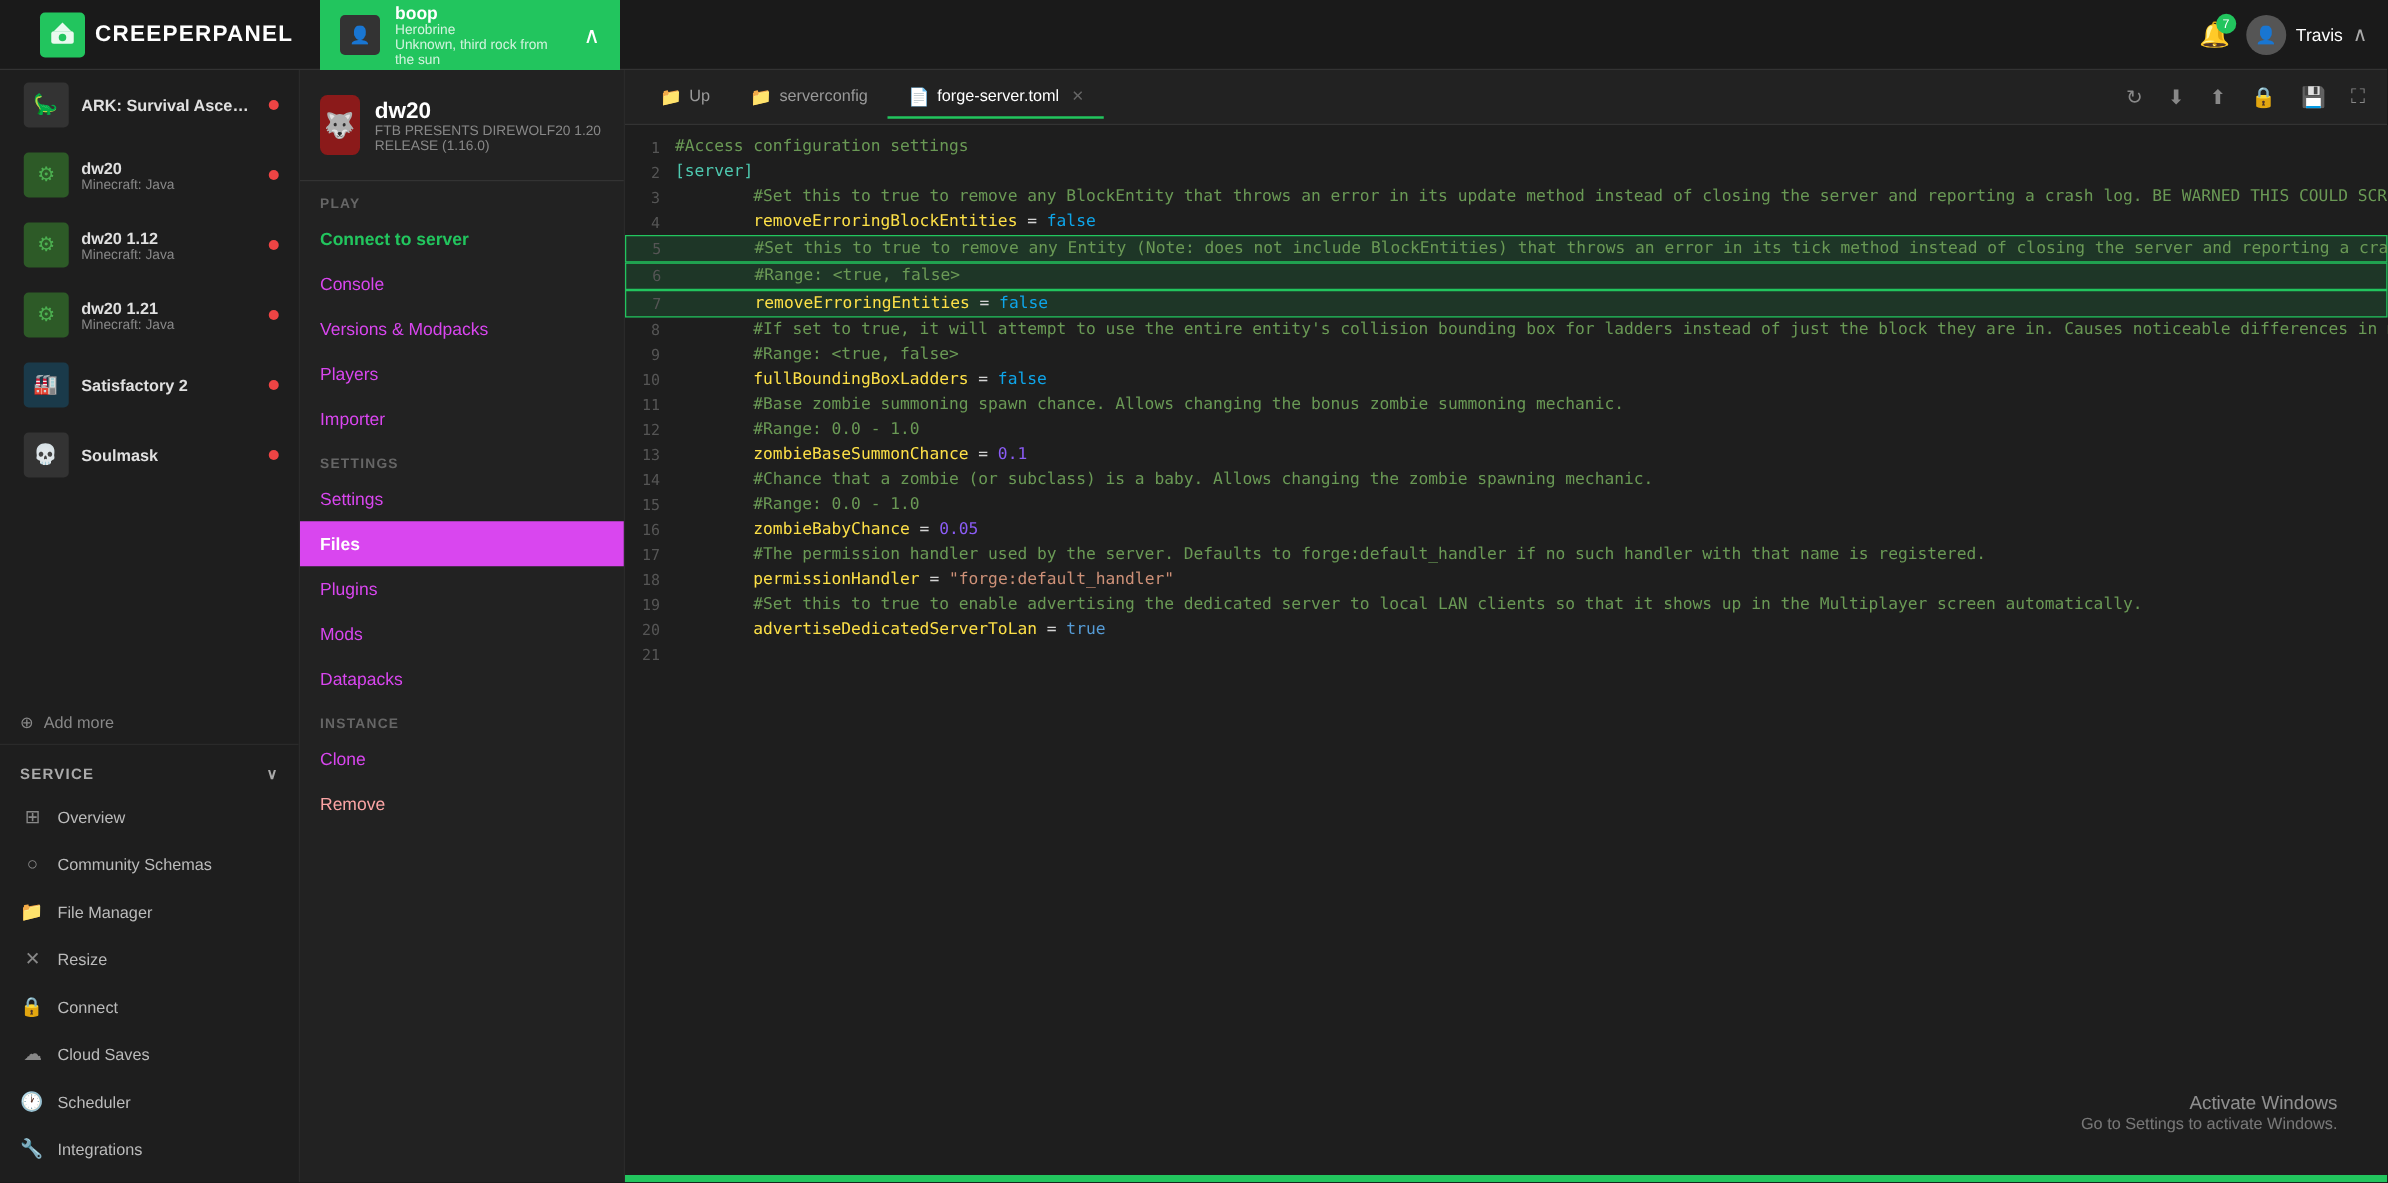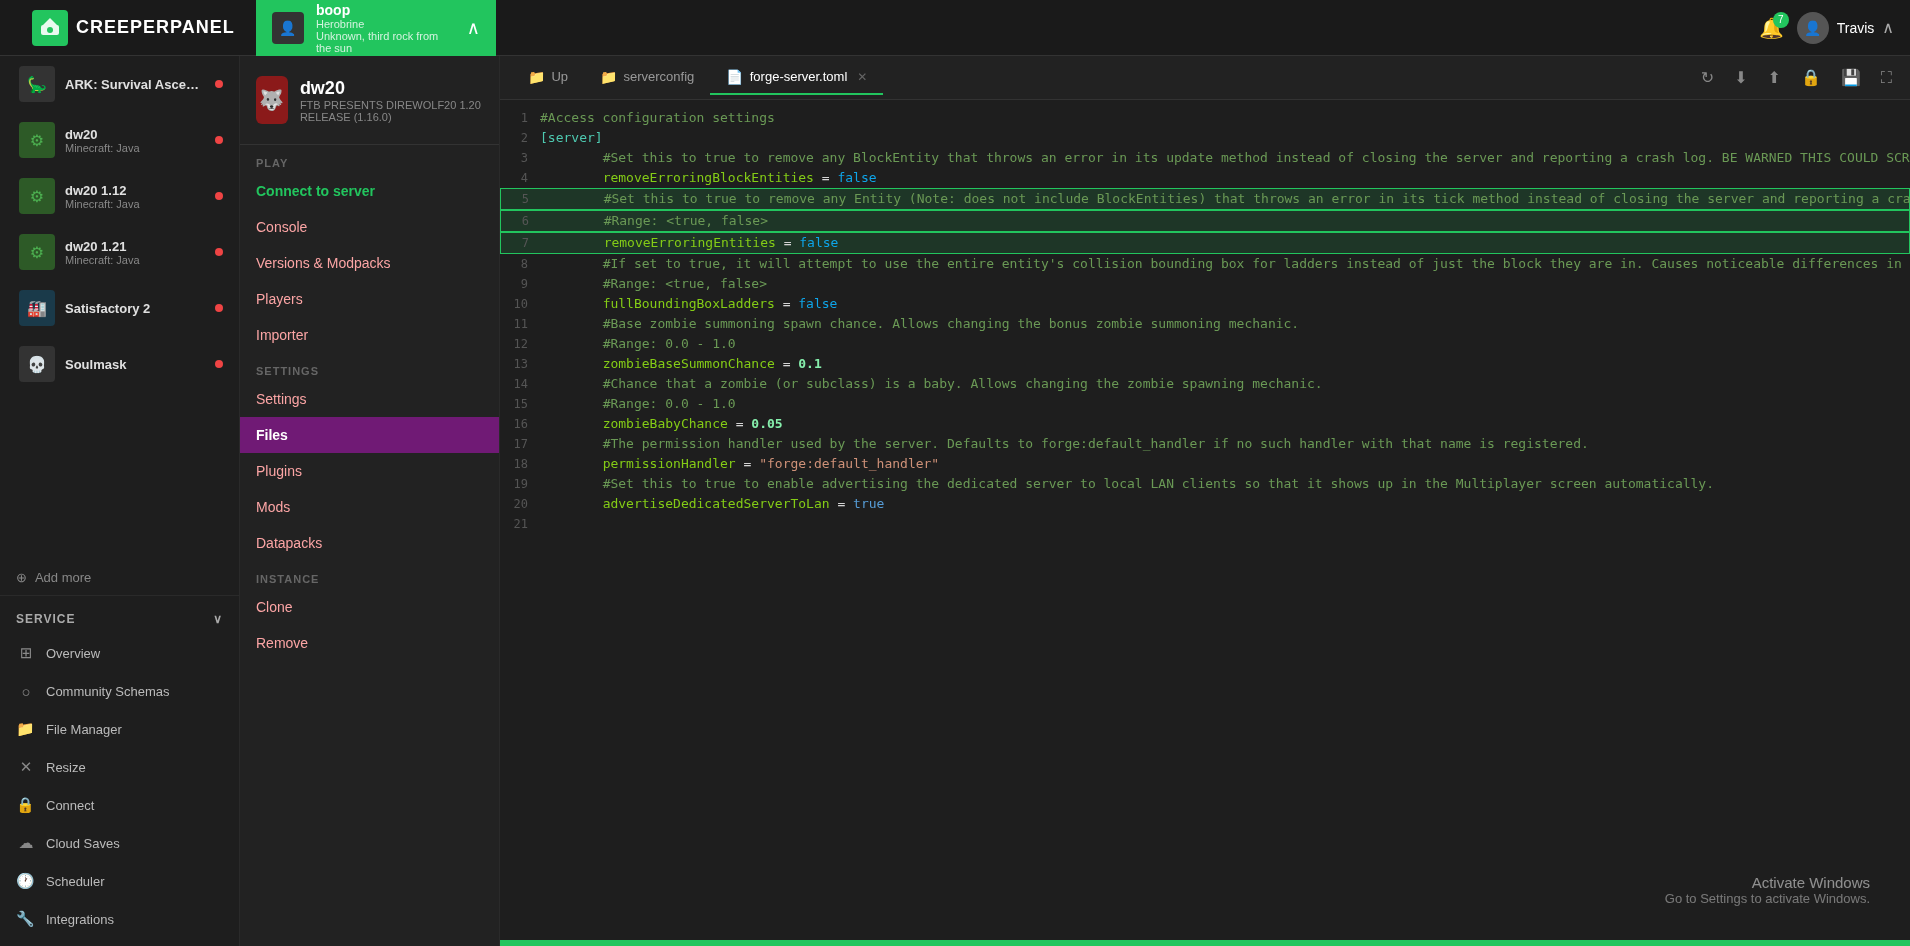--- a/index.html
+++ b/index.html
@@ -146,32 +146,32 @@
       font-weight: 700;
       letter-spacing: 1px;
       padding: 12px 16px 4px;
       text-transform: uppercase;
     }
     .middle-nav-item {
       display: flex;
       align-items: center;
       padding: 10px 16px;
       cursor: pointer;
-      color: #fca5a5;
+      color: #d946ef;
       font-size: 14px;
       text-decoration: none;
     }
     .middle-nav-item.danger { color: #fca5a5; }
     .middle-nav-item.highlighted {
       color: #22c55e;
       font-weight: 600;
     }
     .middle-nav-item.current-file {
       color: white;
-      background: #701a75;
+      background: #d946ef;
       font-weight: 600;
     }
 
     
     .main-content {
       flex: 1;
       display: flex;
       flex-direction: column;
       background: #1a1a1a;
       overflow: hidden;
@@ -235,24 +235,24 @@
       user-select: none;
     }
     .line-content {
       flex: 1;
       color: #d4d4d4;
       line-height: 20px;
       white-space: pre;
       padding-right: 8px;
     }
     .line-content .comment { color: #6a9955; }
-    .line-content .key { color: #84cc16; }
+    .line-content .key { color: #fde047; }
     .line-content .value-false { color: #0ea5e9; }
     .line-content .value-true { color: #569cd6; }
-    .line-content .value-num { color: #86efac; font-weight: bold; }
+    .line-content .value-num { color: #8b5cf6; }
     .line-content .value-str { color: #ce9178; }
     .line-content .section { color: #4ec9b0; }
     .line-content .equals { color: #d4d4d4; }
 
     
     .code-line.highlighted-green {
       background: rgba(34, 197, 94, 0.15);
       border: 1px solid #22c55e;
       margin: 0;
     }

